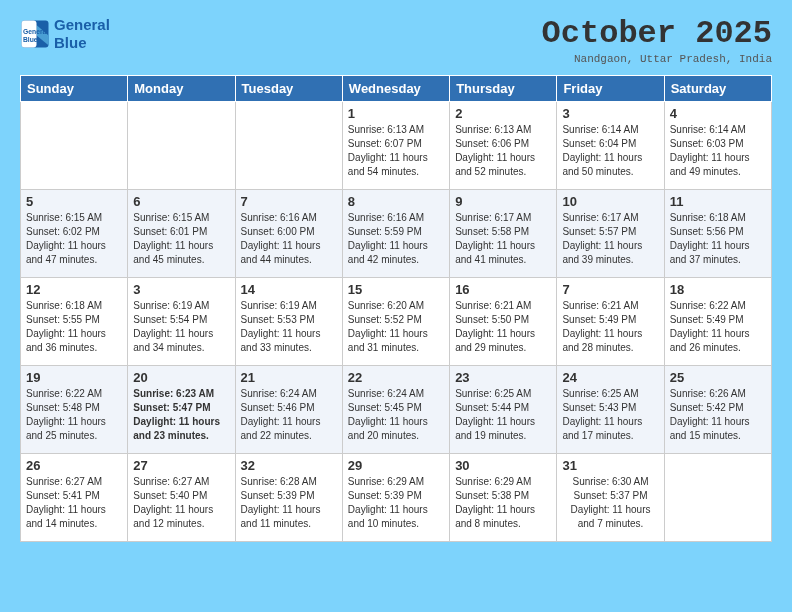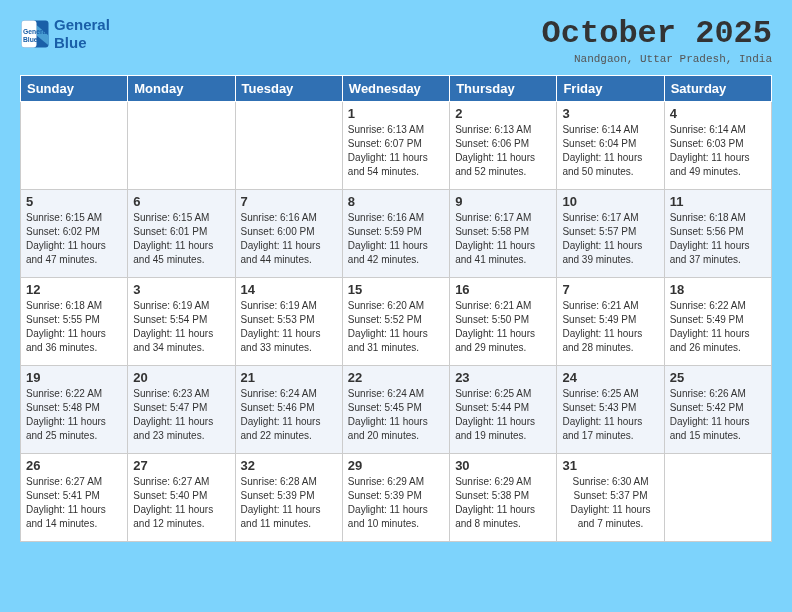--- a/index.html
+++ b/index.html
@@ -274,21 +274,21 @@
         <tr>
           <td>
             <span class="day-number">19</span>
             <div class="cell-info" style="white-space: pre-line;">Sunrise: 6:22 AM
 Sunset: 5:48 PM
 Daylight: 11 hours
 and 25 minutes.</div>
           </td>
           <td>
             <span class="day-number">20</span>
-            <div class="cell-info" style="white-space: pre-line;">Sunrise: 6:23 AM
+            <div class="cell-info" style="white-space: pre-line; font-weight: bold;">Sunrise: 6:23 AM
 Sunset: 5:47 PM
 Daylight: 11 hours
 and 23 minutes.</div>
           </td>
           <td>
             <span class="day-number">21</span>
             <div class="cell-info" style="white-space: pre-line;">Sunrise: 6:24 AM
 Sunset: 5:46 PM
 Daylight: 11 hours
 and 22 minutes.</div>

